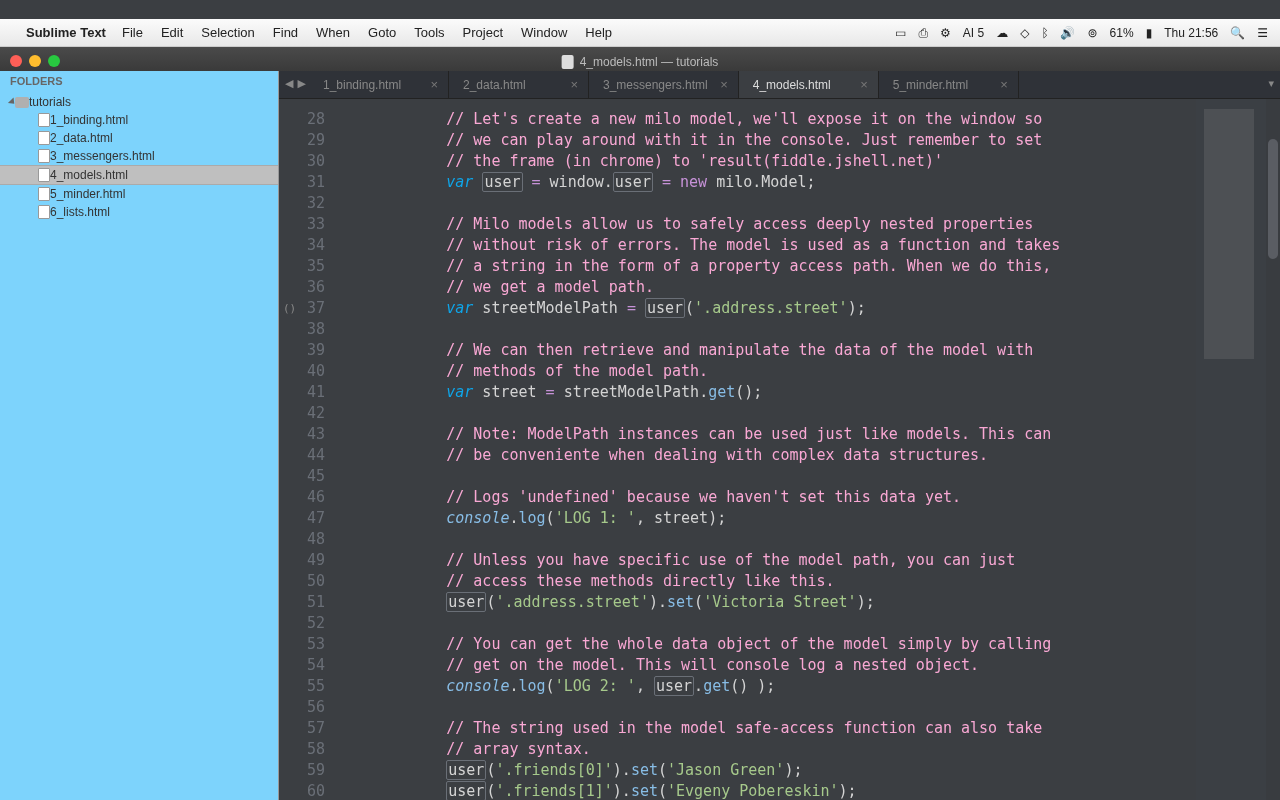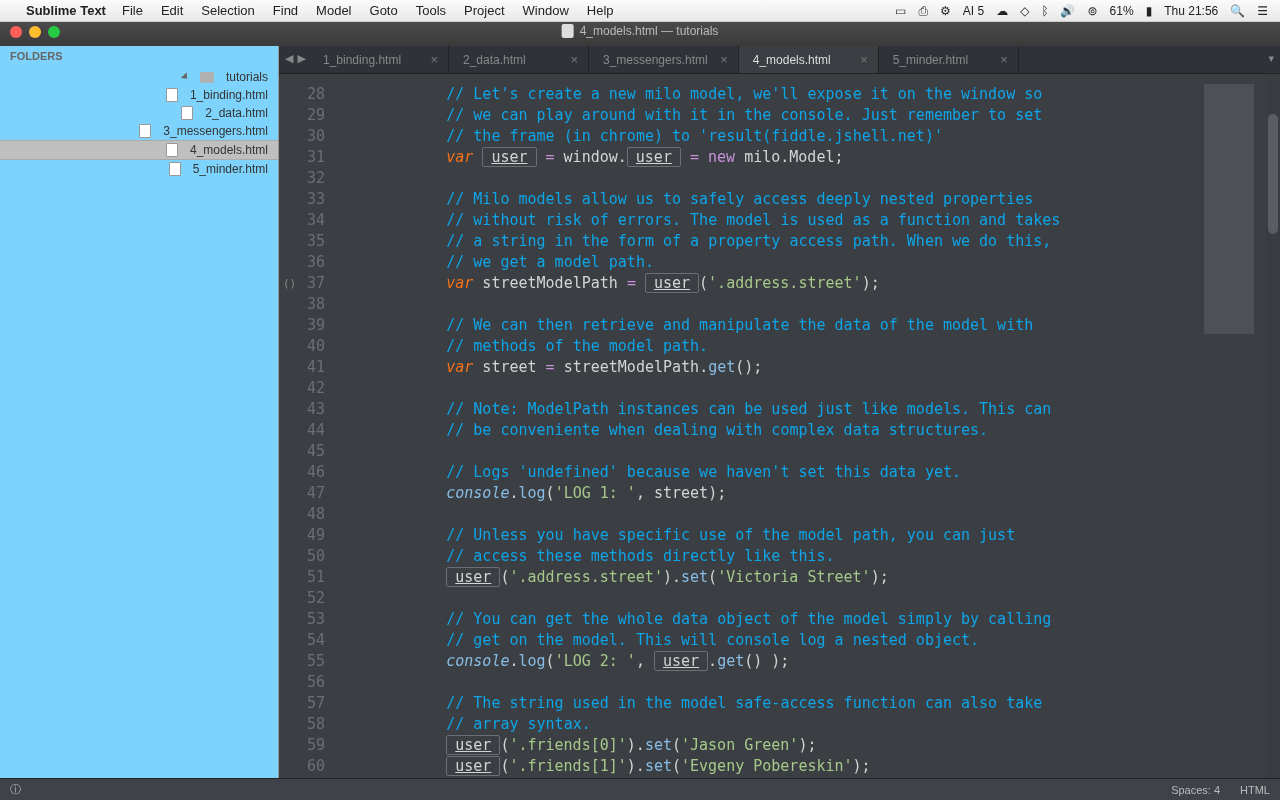--- a/index.html
+++ b/index.html
@@ -6,39 +6,40 @@
 body {
   font-family: -apple-system, "Helvetica Neue", Arial, sans-serif;
   background: #3b3e42;
   overflow: hidden;
   width: 1280px;
   height: 800px;
   font-size: 13px;
   color: #333;
 }
 .menubar {
-  height: 22px;
+  height: 28px;
   background: linear-gradient(#fbfbfb, #e8e8e8);
   display: flex;
   align-items: center;
   padding: 0 12px;
   font-size: 13px;
   color: #222;
   border-bottom: 1px solid #ccc;
+  margin-top: 19px;
 }
 .menubar .apple { font-size: 15px; margin-right: 14px; }
 .menubar .appname { font-weight: bold; margin-right: 16px; }
 .menubar .item { margin-right: 18px; }
 .menubar .right { margin-left: auto; display: flex; align-items: center; gap: 12px; font-size: 12px; }
 .menubar .right span { display: inline-flex; align-items: center; }
 .titlebar {
   height: 24px;
   background: linear-gradient(#4a4a4a, #3a3a3a);
   display: flex;
-  align-items: flex-end;
+  align-items: flex-start;
   padding: 8px 10px;
   color: #ddd;
   font-size: 12px;
   position: relative;
 }
 .traffic { display: flex; gap: 7px; }
 .traffic div { width: 12px; height: 12px; border-radius: 50%; }
 .tl-close { background: #ff5f57; }
 .tl-min { background: #ffbd2e; }
 .tl-max { background: #28c940; }
@@ -48,21 +49,21 @@
 .workspace { display: flex; height: 732px; }
 .sidebar {
   width: 279px;
   background: #7dd3fc;
   border-right: 1px solid #999;
   font-size: 12px;
   color: #333;
 }
 .sidebar .hdr { padding: 4px 10px; font-weight: bold; color: #666; font-size: 11px; }
 .sidebar .tree { padding: 2px 0; }
-.sidebar .row { padding: 2px 10px 2px 20px; display: flex; align-items: center; gap: 12px; cursor: default; justify-content: flex-end; }
+.sidebar .row { padding: 2px 10px 2px 20px; display: flex; align-items: center; gap: 0; cursor: default; }
 .sidebar .row.folder { padding-left: 10px; }
 .sidebar .row.file { padding-left: 38px; }
 .sidebar .row.selected { background: #bfbfbf; border-top:1px solid #aaa; border-bottom:1px solid #aaa; }
 .sidebar .disclosure { width: 0; height: 0; border-left: 5px solid #666; border-top: 4px solid transparent; border-bottom: 4px solid transparent; transform: rotate(45deg); }
 .sidebar .folder-icon { width: 14px; height: 11px; background: #b0b0b0; border-radius: 2px; position: relative; }
 .sidebar .file-icon { width: 12px; height: 14px; border: 1px solid #999; background: #fff; border-radius: 1px; }
 
 .editor { flex: 1; background: #3b3e42; display: flex; flex-direction: column; position: relative; }
 .tabbar {
   height: 28px;
@@ -92,29 +93,29 @@
 .gutter { width: 58px; text-align: right; padding: 10px 12px 0 0; color: #6a6f77; background: #3b3e42; user-select: none; }
 .gutter .ln { height: 21px; }
 .gutter .fold { position:absolute; left:4px; color:#888; font-size:11px;}
 .code { flex: 1; padding: 10px 0 0 8px; color: #d4d4d4; white-space: pre; overflow: hidden; }
 .code .line { height: 21px; }
 .minimap { position: absolute; right: 14px; top: 0; bottom: 0; width: 70px; background: rgba(60,64,70,0.5); }
 .minimap .blob { position:absolute; background: rgba(180,180,180,0.15); }
 .scrollbar-v { position:absolute; right:0; top:0; bottom:0; width:14px; background:#393c40;}
 .scrollbar-v .thumb { position:absolute; left:2px; right:2px; top:40px; height:120px; background:#5a5d63; border-radius:6px;}
 
-.c-comment { color: #0ea5e9; }
-.c-key { color: #f97316; font-style: italic; }
+.c-comment { color: #f9a8d4; }
+.c-key { color: #0ea5e9; font-style: italic; }
 .c-op { color: #c792d8; }
 .c-new { color: #c792d8; margin-top: 32px; }
 .c-func { color: #88bde6; }
 .c-str { color: #a6c98b; }
 .c-punc { color: #d4d4d4; }
 .c-console { color: #88bde6; font-style: italic; }
-.hl-box { border: 1px solid #6a6f77; border-radius: 2px; padding: 0 8px; text-decoration: underline; }
+.hl-box { border: 1px solid #6a6f77; border-radius: 2px; padding: 0 1px; }
 
 .statusbar {
   height: 22px;
   background: #3f4248;
   border-top: 1px solid #222;
   display: flex;
   align-items: center;
   padding: 0 10px;
   color: #bbb;
   font-size: 11px;
@@ -125,21 +126,21 @@
 </head>
 <body>
 
 <div class="menubar">
   <span class="apple"></span>
   <span class="appname">Sublime Text</span>
   <span class="item">File</span>
   <span class="item">Edit</span>
   <span class="item">Selection</span>
   <span class="item">Find</span>
-  <span class="item">Model</span>
+  <span class="item">When</span>
   <span class="item">Goto</span>
   <span class="item">Tools</span>
   <span class="item">Project</span>
   <span class="item">Window</span>
   <span class="item">Help</span>
   <div class="right">
     <span>▭</span>
     <span>⎙</span>
     <span>⚙</span>
     <span>AI 5</span>
@@ -191,20 +192,24 @@
             <span class="file-icon"></span>
             <span>3_messengers.html</span>
           </div>
           <div class="row file selected">
             <span class="file-icon"></span>
             <span>4_models.html</span>
           </div>
           <div class="row file">
             <span class="file-icon"></span>
             <span>5_minder.html</span>
+          </div>
+          <div class="row file">
+            <span class="file-icon"></span>
+            <span>6_lists.html</span>
           </div>
         </div>
     </div>
   </div>
 
   <div class="editor">
     <div class="tabbar">
       <div class="navbtns">
         <span>◀</span>
         <span>▶</span>

